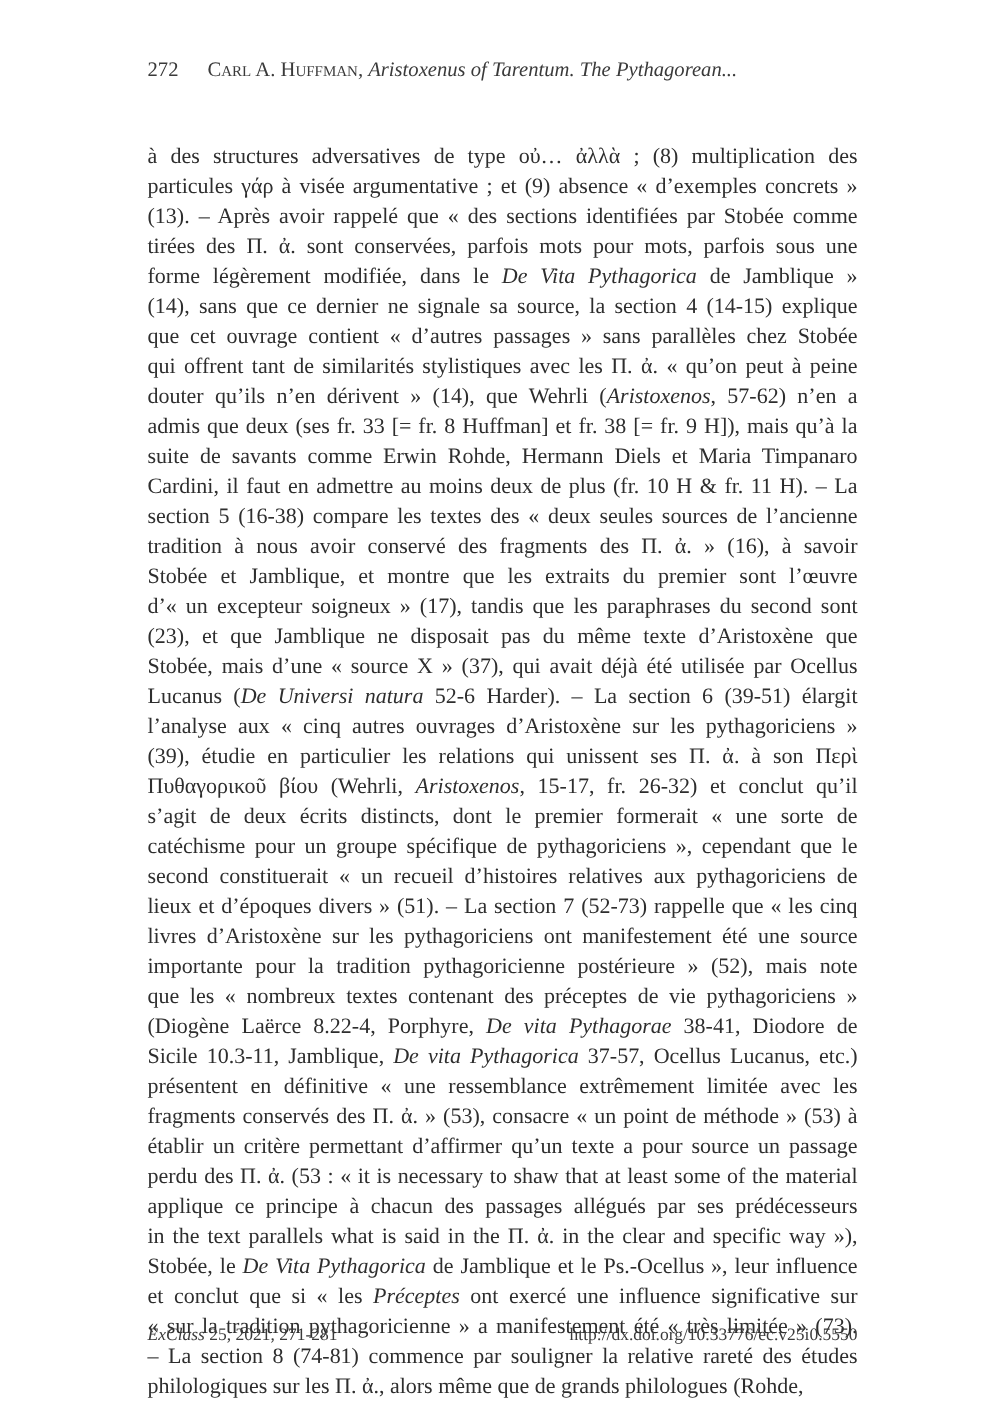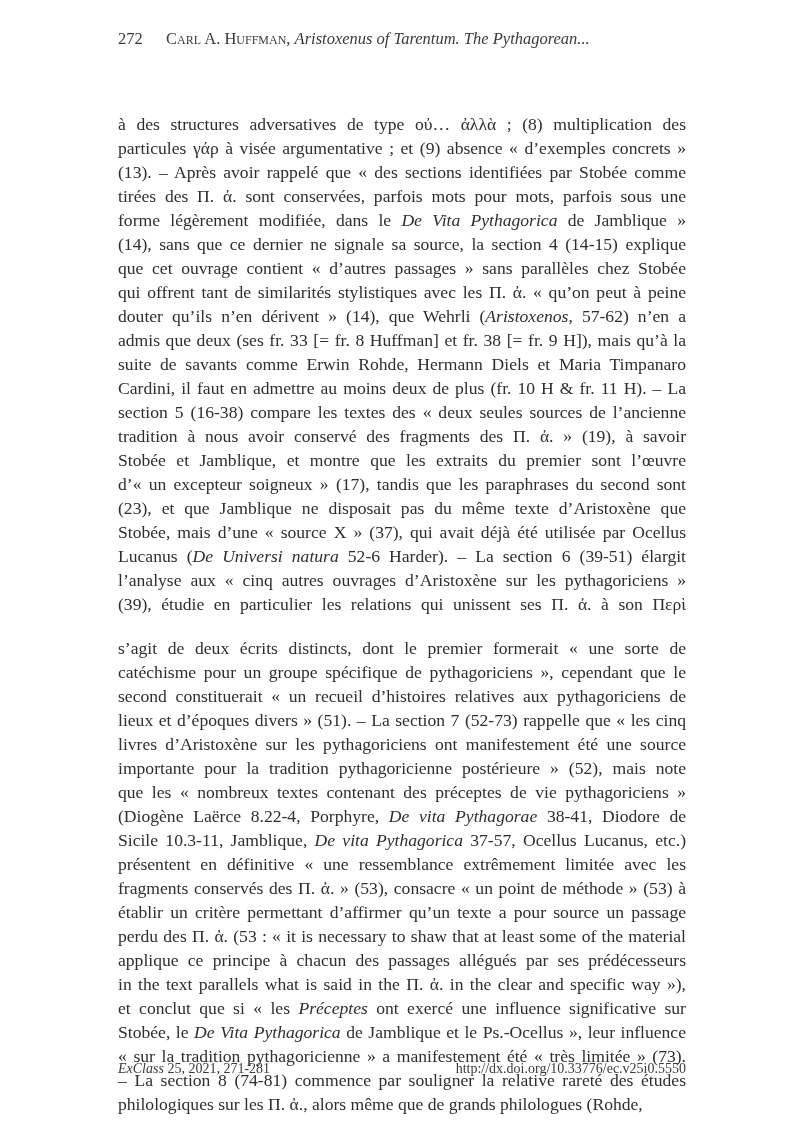--- a/index.html
+++ b/index.html
@@ -11,21 +11,21 @@
       width: 800px;
       height: 1129px;
       position: relative;
       overflow: hidden;
       font-family: "Liberation Serif", "DejaVu Serif", serif;
       color: #2e2e2e;
     }
     .header {
       position: absolute;
       left: 118px;
-      top: 29px;
+      top: 46px;
       width: 568px;
       font-size: 16.5px;
       line-height: 20px;
       color: #3a3a3a;
       white-space: nowrap;
     }
     .header .page-num {
       display: inline-block;
       width: 48px;
     }
@@ -82,45 +82,46 @@
     <span class="line" style="text-align: left; text-align-last: left; display: block; white-space: nowrap; word-spacing: 4.37891px;"><span>tirées des Π. ἀ. sont conservées, parfois mots pour mots, parfois sous une</span></span>
     <span class="line" style="text-align: left; text-align-last: left; display: block; white-space: nowrap; word-spacing: 5.87344px;"><span>forme légèrement modifiée, dans le </span><span class="it">De Vita Pythagorica</span><span> de Jamblique »</span></span>
     <span class="line" style="text-align: left; text-align-last: left; display: block; white-space: nowrap; word-spacing: 3.06731px;"><span>(14), sans que ce dernier ne signale sa source, la section 4 (14-15) explique</span></span>
     <span class="line" style="text-align: left; text-align-last: left; display: block; white-space: nowrap; word-spacing: 4.24858px;"><span>que cet ouvrage contient « d’autres passages » sans parallèles chez Stobée</span></span>
     <span class="line" style="text-align: left; text-align-last: left; display: block; white-space: nowrap; word-spacing: 2.31362px;"><span>qui offrent tant de similarités stylistiques avec les Π. ἀ. « qu’on peut à peine</span></span>
     <span class="line" style="text-align: left; text-align-last: left; display: block; white-space: nowrap; word-spacing: 4.66619px;"><span>douter qu’ils n’en dérivent » (14), que Wehrli (</span><span class="it">Aristoxenos</span><span>, 57-62) n’en a</span></span>
     <span class="line" style="text-align: left; text-align-last: left; display: block; white-space: nowrap; word-spacing: 1.19737px;"><span>admis que deux (ses fr. 33 [= fr. 8 Huffman] et fr. 38 [= fr. 9 H]), mais qu’à la</span></span>
     <span class="line" style="text-align: left; text-align-last: left; display: block; white-space: nowrap; word-spacing: 4.37031px;"><span>suite de savants comme Erwin Rohde, Hermann Diels et Maria Timpanaro</span></span>
     <span class="line" style="text-align: left; text-align-last: left; display: block; white-space: nowrap; word-spacing: 1.62413px;"><span>Cardini, il faut en admettre au moins deux de plus (fr. 10 H &amp; fr. 11 H). – La</span></span>
     <span class="line" style="text-align: left; text-align-last: left; display: block; white-space: nowrap; word-spacing: 2.54948px;"><span>section 5 (16-38) compare les textes des « deux seules sources de l’ancienne</span></span>
-    <span class="line" style="text-align: left; text-align-last: left; display: block; white-space: nowrap; word-spacing: 5.40024px;"><span>tradition à nous avoir conservé des fragments des Π. ἀ. » (19), à savoir</span></span>
+    <span class="line" style="text-align: left; text-align-last: left; display: block; white-space: nowrap; word-spacing: 5.40024px;"><span>tradition à nous avoir conservé des fragments des Π. ἀ. » (16), à savoir</span></span>
     <span class="line" style="text-align: left; text-align-last: left; display: block; white-space: nowrap; word-spacing: 6.06392px;"><span>Stobée et Jamblique, et montre que les extraits du premier sont l’œuvre</span></span>
     <span class="line" style="text-align: left; text-align-last: left; display: block; white-space: nowrap; word-spacing: 2.83073px;"><span>d’« un excepteur soigneux » (17), tandis que les paraphrases du second sont</span></span>
     <span class="line" style="text-align: left; text-align-last: left; display: block; white-space: nowrap; word-spacing: 5.53125px;"><span>(23), et que Jamblique ne disposait pas du même texte d’Aristoxène que</span></span>
     <span class="line" style="text-align: left; text-align-last: left; display: block; white-space: nowrap; word-spacing: 2.67188px;"><span>Stobée, mais d’une « source X » (37), qui avait déjà été utilisée par Ocellus</span></span>
     <span class="line" style="text-align: left; text-align-last: left; display: block; white-space: nowrap; word-spacing: 4.67188px;"><span>Lucanus (</span><span class="it">De Universi natura</span><span> 52-6 Harder). – La section 6 (39-51) élargit</span></span>
     <span class="line" style="text-align: left; text-align-last: left; display: block; white-space: nowrap; word-spacing: 4.52187px;"><span>l’analyse aux « cinq autres ouvrages d’Aristoxène sur les pythagoriciens »</span></span>
     <span class="line" style="text-align: left; text-align-last: left; display: block; white-space: nowrap; word-spacing: 5.14303px;"><span>(39), étudie en particulier les relations qui unissent ses Π. ἀ. à son Περὶ</span></span>
-    <span class="line" style="text-align: center; text-align-last: left; display: block; white-space: nowrap; word-spacing: 6.2526px; margin-top: 20px;"><span>s’agit de deux écrits distincts, dont le premier formerait « une sorte de</span></span>
+    <span class="line" style="text-align: left; text-align-last: left; display: block; white-space: nowrap; word-spacing: 5.74479px;"><span>Πυθαγορικοῦ βίου (Wehrli, </span><span class="it">Aristoxenos</span><span>, 15-17, fr. 26-32) et conclut qu’il</span></span>
+    <span class="line" style="text-align: center; text-align-last: left; display: block; white-space: nowrap; word-spacing: 6.2526px;"><span>s’agit de deux écrits distincts, dont le premier formerait « une sorte de</span></span>
     <span class="line" style="text-align: left; text-align-last: left; display: block; white-space: nowrap; word-spacing: 3.20625px;"><span>catéchisme pour un groupe spécifique de pythagoriciens », cependant que le</span></span>
     <span class="line" style="text-align: left; text-align-last: left; display: block; white-space: nowrap; word-spacing: 4.31944px;"><span>second constituerait « un recueil d’histoires relatives aux pythagoriciens de</span></span>
     <span class="line" style="text-align: left; text-align-last: left; display: block; white-space: nowrap; word-spacing: 1.12604px;"><span>lieux et d’époques divers » (51). – La section 7 (52-73) rappelle que « les cinq</span></span>
     <span class="line" style="text-align: left; text-align-last: left; display: block; white-space: nowrap; word-spacing: 3.88542px;"><span>livres d’Aristoxène sur les pythagoriciens ont manifestement été une source</span></span>
     <span class="line" style="text-align: left; text-align-last: left; display: block; white-space: nowrap; word-spacing: 5.56771px;"><span>importante pour la tradition pythagoricienne postérieure » (52), mais note</span></span>
     <span class="line" style="text-align: left; text-align-last: left; display: block; white-space: nowrap; word-spacing: 4.06818px;"><span>que les « nombreux textes contenant des préceptes de vie pythagoriciens »</span></span>
     <span class="line" style="text-align: center; text-align-last: left; display: block; white-space: nowrap; word-spacing: 5.29688px;"><span>(Diogène Laërce 8.22-4, Porphyre, </span><span class="it">De vita Pythagorae</span><span> 38-41, Diodore de</span></span>
     <span class="line" style="text-align: left; text-align-last: left; display: block; white-space: nowrap; word-spacing: 2.86806px;"><span>Sicile 10.3-11, Jamblique, </span><span class="it">De vita Pythagorica</span><span> 37-57, Ocellus Lucanus, etc.)</span></span>
     <span class="line" style="text-align: left; text-align-last: left; display: block; white-space: nowrap; word-spacing: 5.62847px;"><span>présentent en définitive « une ressemblance extrêmement limitée avec les</span></span>
     <span class="line" style="text-align: left; text-align-last: left; display: block; white-space: nowrap; word-spacing: 1.22812px;"><span>fragments conservés des Π. ἀ. » (53), consacre « un point de méthode » (53) à</span></span>
     <span class="line" style="text-align: left; text-align-last: left; display: block; white-space: nowrap; word-spacing: 2.85795px;"><span>établir un critère permettant d’affirmer qu’un texte a pour source un passage</span></span>
     <span class="line" style="text-align: right; text-align-last: left; display: block; white-space: nowrap; word-spacing: 0.859375px;"><span>perdu des Π. ἀ. (53 : « it is necessary to shaw that at least some of the material</span></span>
     <span class="line" style="text-align: left; text-align-last: left; display: block; white-space: nowrap; word-spacing: 4.82188px;"><span>applique ce principe à chacun des passages allégués par ses prédécesseurs</span></span>
     <span class="line" style="text-align: left; text-align-last: left; display: block; white-space: nowrap; word-spacing: 2.00368px;"><span>in the text parallels what is said in the Π. ἀ. in the clear and specific way »),</span></span>
+    <span class="line" style="text-align: left; text-align-last: left; display: block; white-space: nowrap; word-spacing: 1.14714px;"><span>Stobée, le </span><span class="it">De Vita Pythagorica</span><span> de Jamblique et le Ps.-Ocellus », leur influence</span></span>
     <span class="line" style="text-align: left; text-align-last: left; display: block; white-space: nowrap; word-spacing: 4.01432px;"><span>et conclut que si « les </span><span class="it">Préceptes</span><span> ont exercé une influence significative sur</span></span>
-    <span class="line" style="text-align: left; text-align-last: left; display: block; white-space: nowrap; word-spacing: 1.14714px;"><span>Stobée, le </span><span class="it">De Vita Pythagorica</span><span> de Jamblique et le Ps.-Ocellus », leur influence</span></span>
     <span class="line" style="text-align: left; text-align-last: left; display: block; white-space: nowrap; word-spacing: 2.20192px;"><span>« sur la tradition pythagoricienne » a manifestement été « très limitée » (73).</span></span>
     <span class="line" style="text-align: left; text-align-last: left; display: block; white-space: nowrap; word-spacing: 3.20312px;"><span>– La section 8 (74-81) commence par souligner la relative rareté des études</span></span>
     <span class="line last" style="text-align: left; text-align-last: left; display: block; white-space: nowrap;"><span>philologiques sur les Π. ἀ., alors même que de grands philologues (Rohde,</span></span>
   </div>
 
 <div class="footer">
   <span><span class="journal">ExClass</span><span> 25, 2021, 271-281</span></span>
   <span>http://dx.doi.org/10.33776/ec.v25i0.5550</span>
 </div>
 

